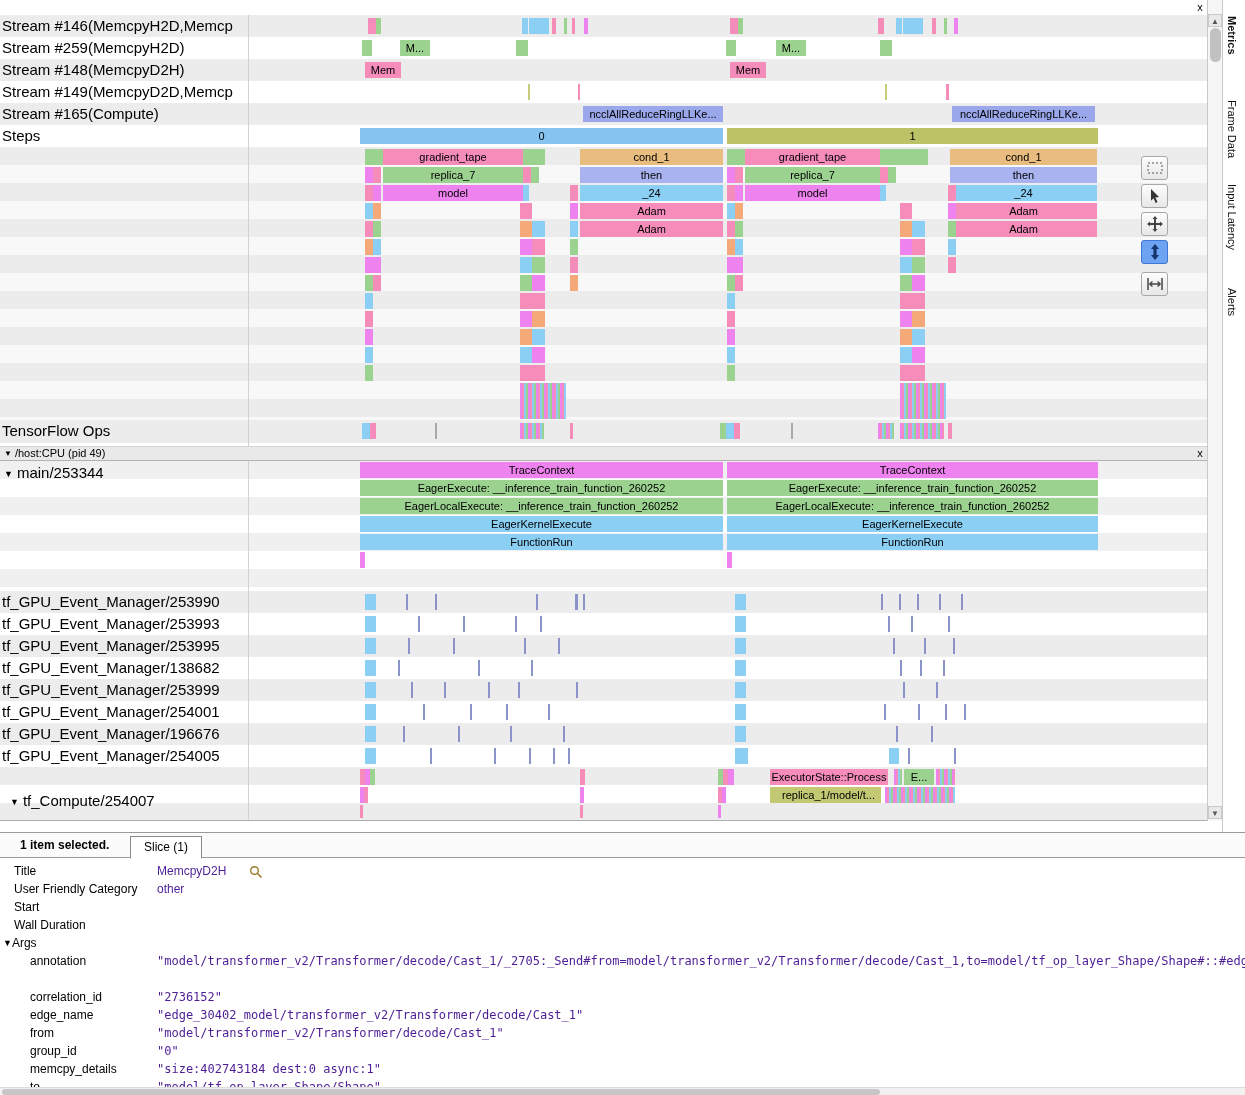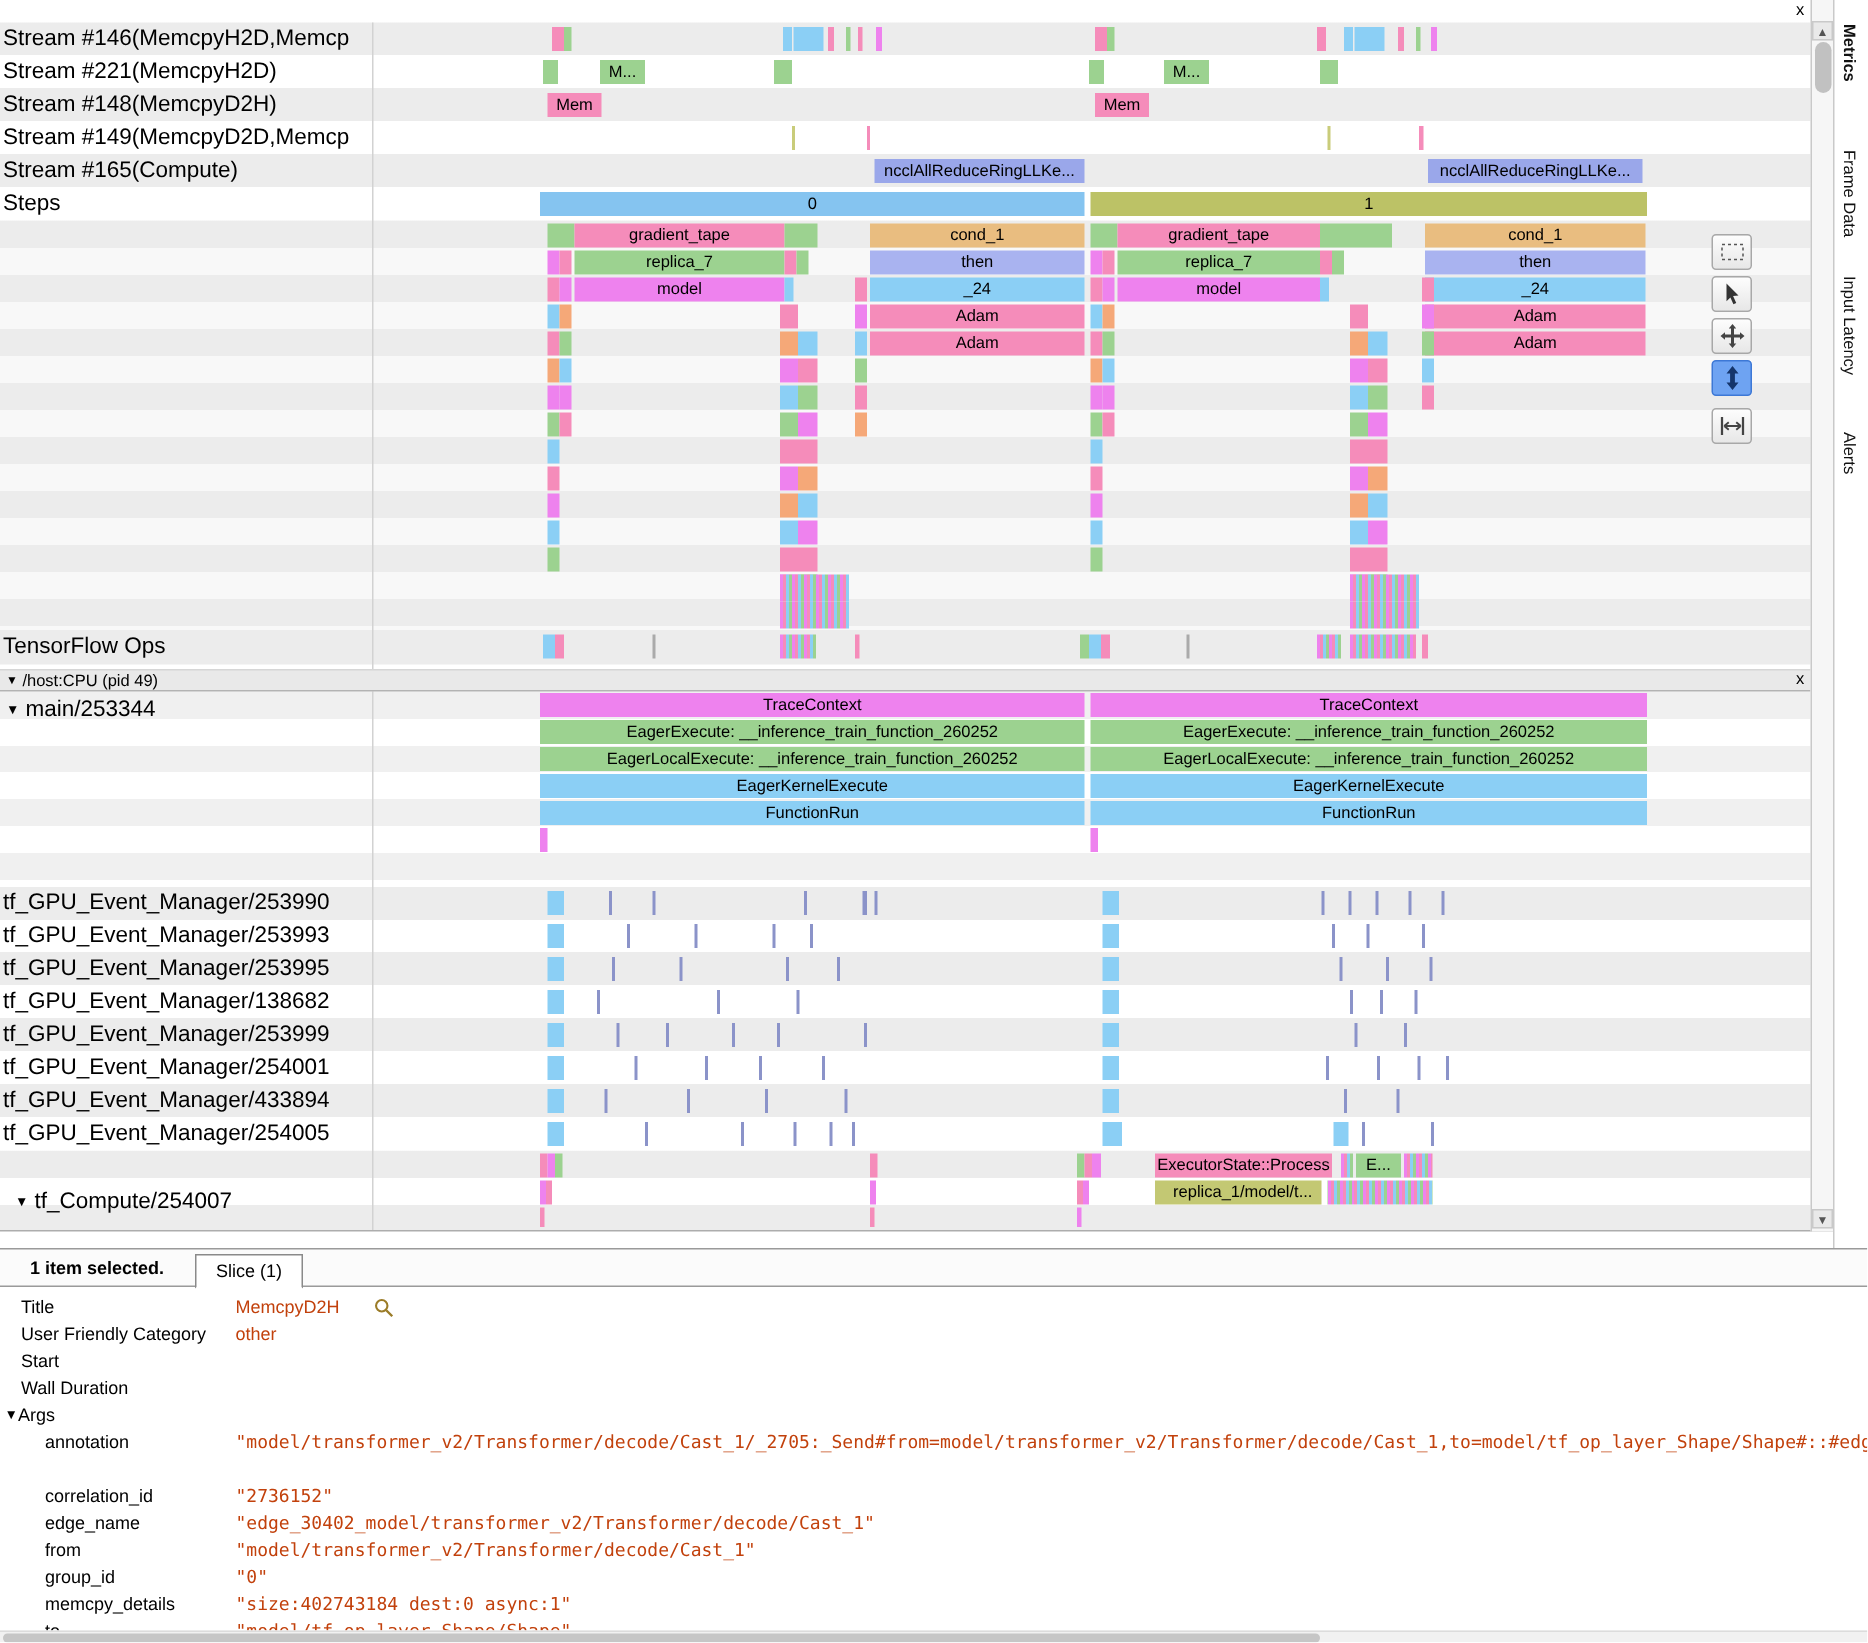--- a/index.html
+++ b/index.html
@@ -50,21 +50,21 @@
 
 
 #detail-tabbar{position:absolute;left:0;top:832px;width:1245px;height:26px;background:#fbfbfb;border-top:1px solid #9a9a9a;border-bottom:1px solid #9a9a9a}
 #selected-text{position:absolute;left:20px;top:832px;line-height:26px;font-size:12px;font-weight:bold}
 #slice-tab{position:absolute;left:130px;top:836px;height:23px;padding:0 13px;line-height:21px;font-size:12px;background:#fff;border:1px solid #8a8a8a;border-bottom:1px solid #fff;z-index:3;cursor:pointer}
 #detail-content{position:absolute;left:0;top:858px;width:1245px;height:229px;overflow:hidden;background:#fff}
 .drow{position:absolute;left:0;width:1245px;height:18px;line-height:18px;font-size:12px;white-space:nowrap;overflow:hidden}
 .drow .k{position:absolute;left:14px;color:#000}
 .drow .k.arg{left:30px}
 .drow .k.args-head{left:3px}
-.drow .v{position:absolute;left:157px;color:#c2410c}
+.drow .v{position:absolute;left:157px;color:#4c1d95}
 .drow .v.mono{font-family:"DejaVu Sans Mono",monospace;font-size:12px}
 .args-tri{font-size:9px;vertical-align:1px}
 #magnifier{position:absolute;left:249px;top:3px}
 </style>
 </head>
 <body>
 
 <div id="app">
 
   <div class="bgband" id="gpu-rows-bg"></div>
@@ -72,38 +72,38 @@
   <div class="bgband" id="ops-bg"></div>
   <div class="bgband" id="main-bg"></div>
   <div class="bgband" id="em-bg"></div>
   <div class="bgband" id="compute-bg"></div>
   <div class="bgband" id="host-bottom"></div>
   <div id="left-divider"></div>
 
   <div class="close-btn" style="left:1193px;top:1px">x</div>
 
   <div class="row-label" style="top:15px">Stream #146(MemcpyH2D,Memcp</div>
-  <div class="row-label" style="top:37px">Stream #221(MemcpyH2D)</div>
+  <div class="row-label" style="top:37px">Stream #259(MemcpyH2D)</div>
   <div class="row-label" style="top:59px">Stream #148(MemcpyD2H)</div>
   <div class="row-label" style="top:81px">Stream #149(MemcpyD2D,Memcp</div>
   <div class="row-label" style="top:103px">Stream #165(Compute)</div>
   <div class="row-label" style="top:125px">Steps</div>
   <div class="row-label" style="top:420px">TensorFlow Ops</div>
 
   <div class="panel-header" style="top:446px"><span class="tri">▼</span><span>/host:CPU (pid 49)</span></div>
   <div class="close-btn" style="left:1193px;top:447px">x</div>
 
   <div class="row-label" style="top:462px"><span class="tri">▼</span><span>main/253344</span></div>
   <div class="row-label" style="top:591px">tf_GPU_Event_Manager/253990</div>
   <div class="row-label" style="top:613px">tf_GPU_Event_Manager/253993</div>
   <div class="row-label" style="top:635px">tf_GPU_Event_Manager/253995</div>
   <div class="row-label" style="top:657px">tf_GPU_Event_Manager/138682</div>
   <div class="row-label" style="top:679px">tf_GPU_Event_Manager/253999</div>
   <div class="row-label" style="top:701px">tf_GPU_Event_Manager/254001</div>
-  <div class="row-label" style="top:723px">tf_GPU_Event_Manager/433894</div>
+  <div class="row-label" style="top:723px">tf_GPU_Event_Manager/196676</div>
   <div class="row-label" style="top:745px">tf_GPU_Event_Manager/254005</div>
   <div class="row-label" style="top:790px;left:8px"><span class="tri">▼</span><span>tf_Compute/254007</span></div>
 
   <div id="bars">
       <div class="seg" style="background: rgb(245, 140, 186); left: 120px; top: 18px; width: 8px; height: 16px;"></div>
       <div class="seg" style="background: rgb(156, 210, 144); left: 128px; top: 18px; width: 5px; height: 16px;"></div>
       <div class="seg" style="background: rgb(139, 207, 245); left: 274px; top: 18px; width: 6px; height: 16px;"></div>
       <div class="seg" style="background: rgb(139, 207, 245); left: 281px; top: 18px; width: 20px; height: 16px;"></div>
       <div class="seg" style="background: rgb(245, 140, 186); left: 304px; top: 18px; width: 4px; height: 16px;"></div>
       <div class="seg" style="background: rgb(156, 210, 144); left: 316px; top: 18px; width: 3px; height: 16px;"></div>

